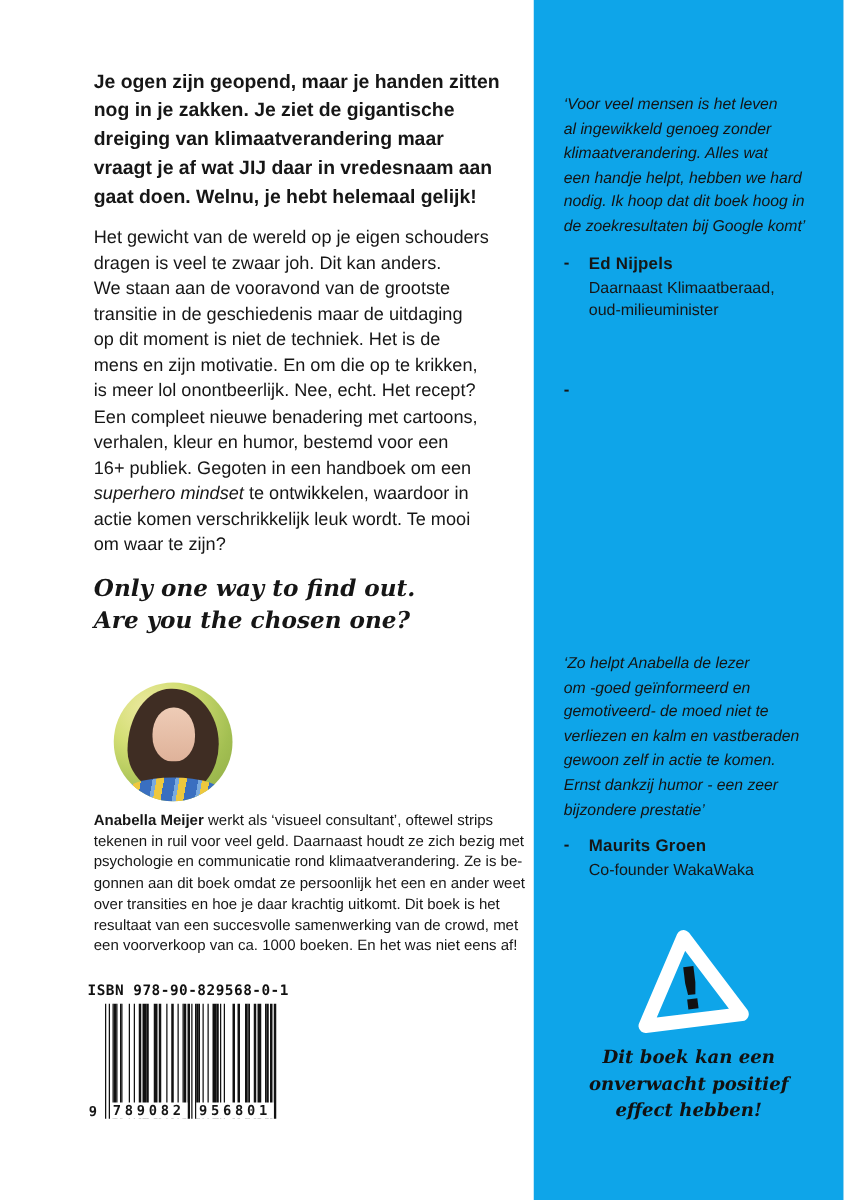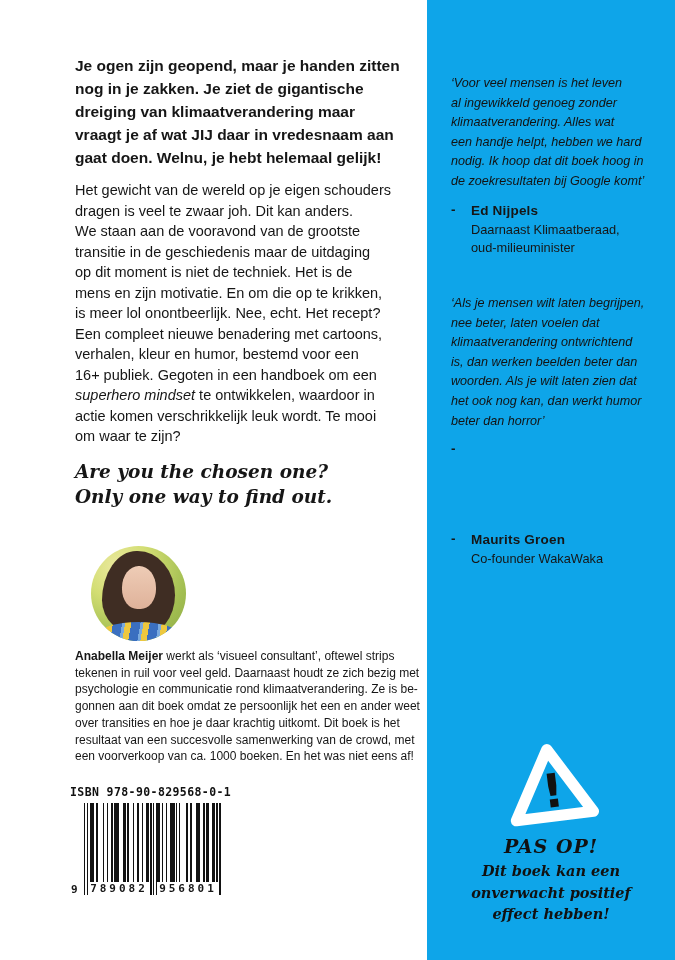--- a/index.html
+++ b/index.html
@@ -75,22 +75,22 @@
 mens en zijn motivatie. En om die op te krikken,
 is meer lol onontbeerlijk. Nee, echt. Het recept?
 Een compleet nieuwe benadering met cartoons,
 verhalen, kleur en humor, bestemd voor een
 16+ publiek. Gegoten in een handboek om een
 </span><span class="it">superhero mindset</span><span> te ontwikkelen, waardoor in
 actie komen verschrikkelijk leuk wordt. Te mooi
 om waar te zijn?</span></p>
 
     <div class="teaser hand">
+      <div>Only one way to find out.</div>
       <div>Are you the chosen one?</div>
-      <div>Only one way to find out.</div>
     </div>
 
     <div class="photo">
       <div class="ph-hair"></div>
       <div class="ph-face"></div>
       <div class="ph-shirt"></div>
     </div>
 
     <p class="bio"><strong>Anabella Meijer</strong><span> werkt als ‘visueel consultant’, oftewel strips
 tekenen in ruil voor veel geld. Daarnaast houdt ze zich bezig met
@@ -220,47 +220,46 @@
         <span class="dash">-</span>
         <div class="attr-col">
           <div class="attr-name">Ed Nijpels</div>
           <div class="attr-role">Daarnaast Klimaatberaad,
 oud-milieuminister</div>
         </div>
       </div>
     </blockquote>
 
     <blockquote class="quote q2">
-      <p class="q-text">‘Als je mensen wilt laten begrijpen,
-nee beter, laten voelen dat
-klimaatverandering ontwrichtend
-is, dan werken beelden beter dan
-woorden. Als je wilt laten zien dat
-het ook nog kan, dan werkt humor
-beter dan horror’</p>
       <div class="attr">
         <span class="dash">-</span>
       </div>
     </blockquote>
 
     <blockquote class="quote q3">
+      <p class="q-text">‘Zo helpt Anabella de lezer
+om -goed geïnformeerd en
+gemotiveerd- de moed niet te
+verliezen en kalm en vastberaden
+gewoon zelf in actie te komen.
+Ernst dankzij humor - een zeer
+bijzondere prestatie’</p>
       <div class="attr">
         <span class="dash">-</span>
         <div class="attr-col">
           <div class="attr-name">Maurits Groen</div>
           <div class="attr-role">Co-founder WakaWaka</div>
         </div>
       </div>
     </blockquote>
 
     <div class="warning">
       <svg class="tri" viewBox="0 0 100 92">
         <path d="M50 9 L91.5 80.5 L8.5 80.5 Z" fill="none" stroke="#ffffff" stroke-width="12" stroke-linejoin="round" stroke-linecap="round"></path>
         <text x="51" y="71" text-anchor="middle" style="font-family:'DejaVu Sans',sans-serif;font-weight:bold;font-size:50px;fill:#111111">!</text>
       </svg>
-      <div class="warn-title hand">PAS OP!</div>
       <div class="warn-text hand">Dit boek kan een
 onverwacht positief
 effect hebben!</div>
     </div>
 
   </aside>
 </div>
 
 </body></html>

